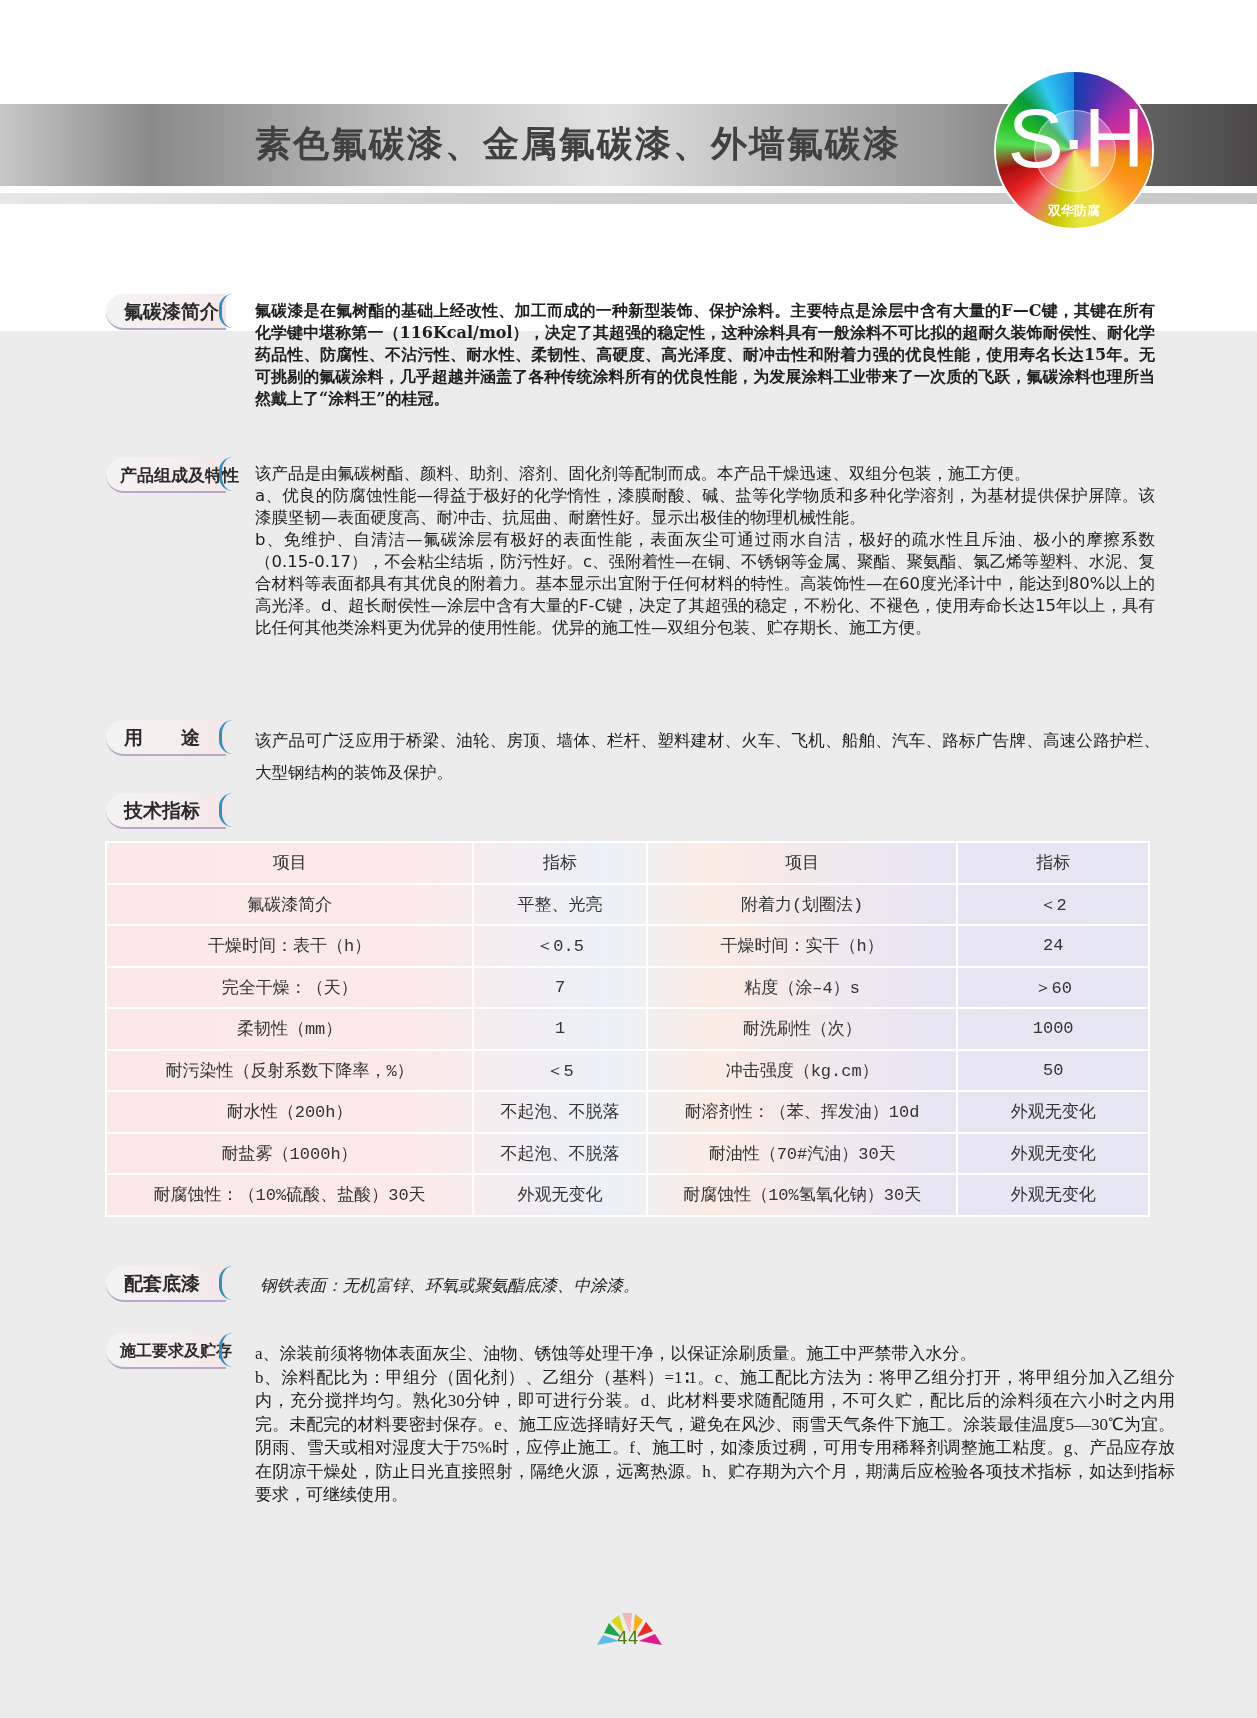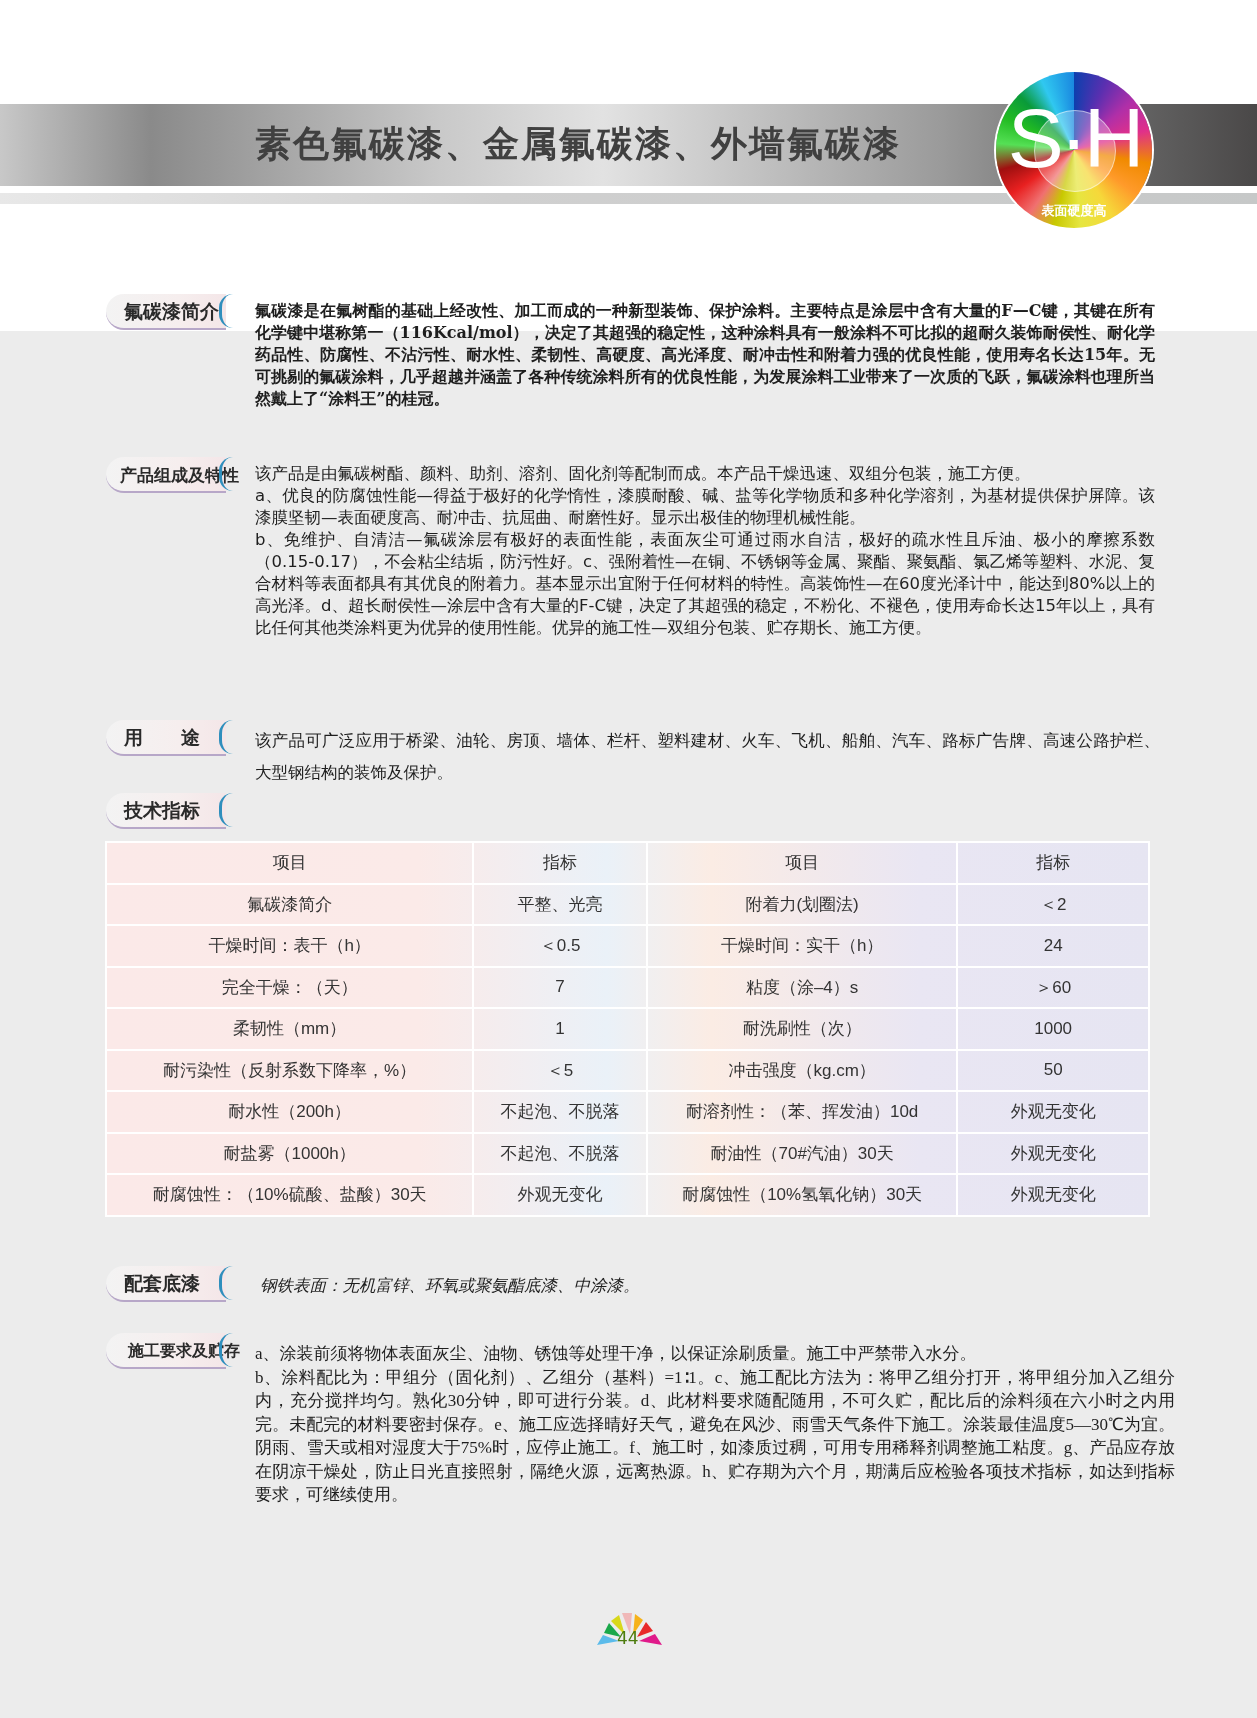--- a/index.html
+++ b/index.html
@@ -63,41 +63,41 @@
   .para.bold { font-weight:bold; font-family:"DejaVu Serif",serif; font-size:16px; }
   .para p { margin:0; }
   .para.serif { font-family:"Liberation Serif",serif; font-size:17px; line-height:23.5px; }
   .tech-table {
     position:absolute; left:105px; top:841px; width:1045px;
     border-collapse:collapse;
     background:linear-gradient(90deg,#fbe9e8 0%,#fbeae8 30%,#eaf1f8 48%,#fbece4 58%,#e9e6f3 78%,#e6e5f2 100%);
   }
   .tech-table td {
     border:2px solid #ffffff; height:39.5px; text-align:center; font-size:17px; color:#333;
-    font-family:Liberation Sans, sans-serif; padding:0 12px;
+    font-family:Liberation Mono, monospace; padding:0 12px;
   }
   .page-num {
     position:absolute; left:595px; top:1609px; width:70px; height:36px;
   }
   .page-num .fan { position:absolute; left:0; top:0; }
   .page-num .num { position:absolute; left:22px; top:19px; font-size:17px; color:#4d7c0f; }
 </style>
 </head>
 <body>
 
 <div class="top-white"></div>
 
 <div class="banner"></div>
 <div class="banner-strip"></div>
 <div class="banner-title">素色氟碳漆、金属氟碳漆、外墙氟碳漆</div>
 
 <div class="logo">
   <div class="logo-inner"></div>
   <div class="logo-letters">S·H</div>
-  <div class="logo-sub">表面硬度高</div>
+  <div class="logo-sub">双华防腐</div>
 </div>
 
 <div class="section-label" style="top:294px;">
   <span class="lbl">氟碳漆简介</span>
   <span class="bracket"></span>
 </div>
 <div class="para bold" style="top:300px;">
   <p>氟碳漆是在氟树酯的基础上经改性、加工而成的一种新型装饰、保护涂料。主要特点是涂层中含有大量的F—C键，其键在所有化学键中堪称第一（116Kcal/mol），决定了其超强的稳定性，这种涂料具有一般涂料不可比拟的超耐久装饰耐侯性、耐化学药品性、防腐性、不沾污性、耐水性、柔韧性、高硬度、高光泽度、耐冲击性和附着力强的优良性能，使用寿名长达15年。无可挑剔的氟碳涂料，几乎超越并涵盖了各种传统涂料所有的优良性能，为发展涂料工业带来了一次质的飞跃，氟碳涂料也理所当然戴上了“涂料王”的桂冠。</p>
 </div>
 
@@ -191,21 +191,21 @@
 
 <div class="section-label" style="top:1266px;">
   <span class="lbl">配套底漆</span>
   <span class="bracket"></span>
 </div>
 <div class="para" style="top:1275px; left:260px;font-style:italic;">
   <p>钢铁表面：无机富锌、环氧或聚氨酯底漆、中涂漆。</p>
 </div>
 
 <div class="section-label" style="top:1333px;">
-  <span class="lbl" style="font-size:16px;top:8px;left:22px;">施工要求及贮存</span>
+  <span class="lbl" style="font-size:16px;top:8px;left:14px;">施工要求及贮存</span>
   <span class="bracket"></span>
 </div>
 <div class="para serif" style="top:1342px; width:920px;">
   <p>a、涂装前须将物体表面灰尘、油物、锈蚀等处理干净，以保证涂刷质量。施工中严禁带入水分。</p>
   <p>b、涂料配比为：甲组分（固化剂）、乙组分（基料）=1∶1。c、施工配比方法为：将甲乙组分打开，将甲组分加入乙组分内，充分搅拌均匀。熟化30分钟，即可进行分装。d、此材料要求随配随用，不可久贮，配比后的涂料须在六小时之内用完。未配完的材料要密封保存。e、施工应选择晴好天气，避免在风沙、雨雪天气条件下施工。涂装最佳温度5—30℃为宜。阴雨、雪天或相对湿度大于75%时，应停止施工。f、施工时，如漆质过稠，可用专用稀释剂调整施工粘度。g、产品应存放在阴凉干燥处，防止日光直接照射，隔绝火源，远离热源。h、贮存期为六个月，期满后应检验各项技术指标，如达到指标要求，可继续使用。</p>
 </div>
 
 <div class="page-num">
   <svg class="fan" width="70" height="36" viewBox="0 0 70 36">
     <path d="M2 36 L8 26 L24 32 Z" fill="#5bbbea"></path>

